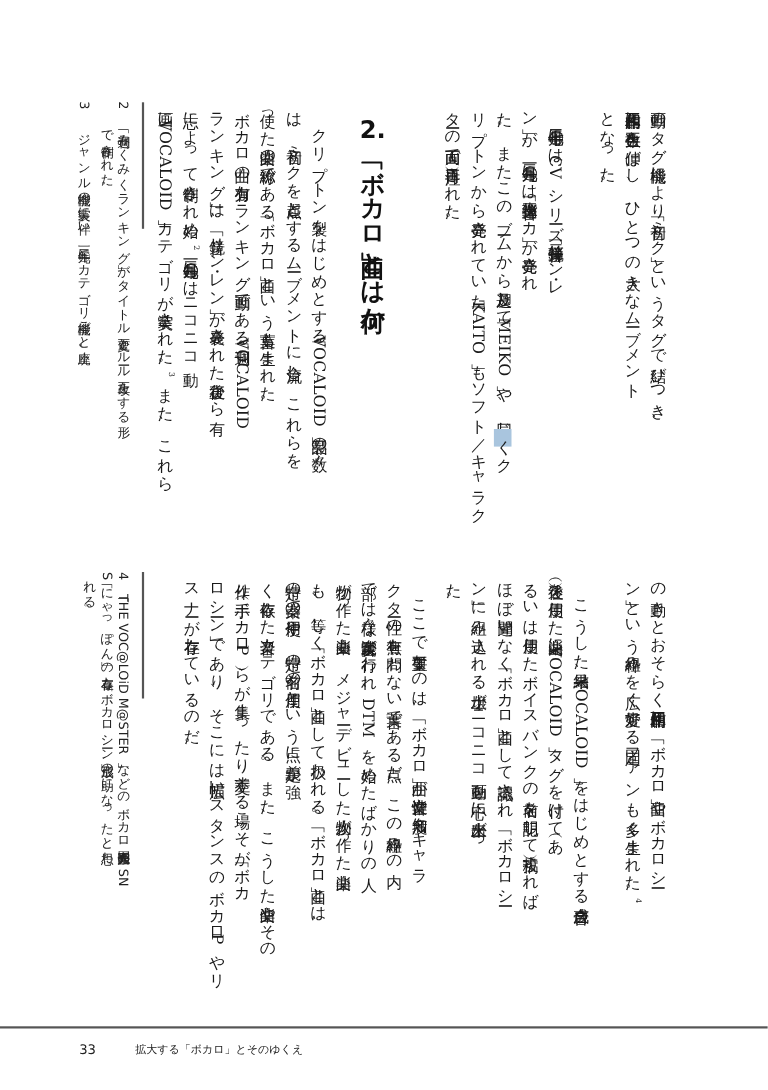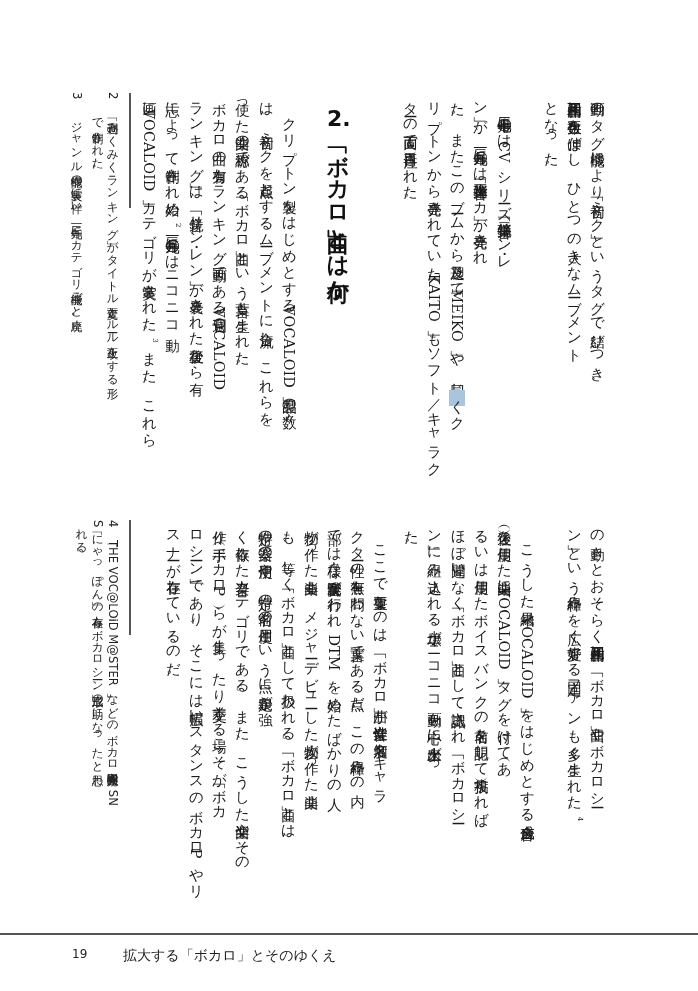--- a/index.html
+++ b/index.html
@@ -12,21 +12,21 @@
           font-family: "DejaVu Sans", "Liberation Sans", sans-serif; color: #222; }
   .heading { position: absolute; writing-mode: vertical-rl; font-size: 22px;
              line-height: 1; white-space: nowrap; font-weight: bold;
              font-family: "DejaVu Sans", "Liberation Sans", sans-serif; color: #111; }
   .heading-num { position: absolute; font-size: 22px; font-weight: bold;
                  font-family: "DejaVu Sans", "Liberation Sans", sans-serif; color: #111; }
   .rule-v { position: absolute; width: 1.5px; background: #555; }
   .rule-h { position: absolute; height: 2px; background: #555; left: 0; width: 698px; }
   .footer-num { position: absolute; font-size: 12px;
                 font-family: "DejaVu Sans", "Liberation Sans", sans-serif; color: #222; }
-  .footer-title { position: absolute; font-size: 14px;
+  .footer-title { position: absolute; font-size: 10px;
                   font-family: Liberation Sans, sans-serif; color: #222; }
   .hl { background: #a9c5de; }
   sup { font-size: 7px; }
 </style>
 </head>
 <body>
 
 <div>
 
   <div class="col" style="left:590px; top:92px;">動画のタグ機能により「初音ミク」というタグで結びつき、</div>
@@ -92,14 +92,14 @@
 
   <div class="rule-v" style="left:129px; top:520px; height:115px;"></div>
 
   <div class="note" style="left:106px; top:520px;">4</div>
   <div class="note" style="left:106px; top:540px;">「THE VOC@LOiD M@STER」などのボカロ系同人即売会や、SN</div>
   <div class="note" style="left:91px; top:520px;">S「にゃっぽん」の存在も「ボカロシーン」形成の一助になったと思わ</div>
   <div class="note" style="left:75px; top:520px;">れる。</div>
 </div>
 
 <div class="rule-h" style="top:933px;"></div>
-<div class="footer-num" style="left:72px; top:947px;">19</div>
+<div class="footer-num" style="left:72px; top:947px;">33</div>
 <div class="footer-title" style="left:123px; top:947px;">拡大する「ボカロ」とそのゆくえ</div>
 
 </body></html>

